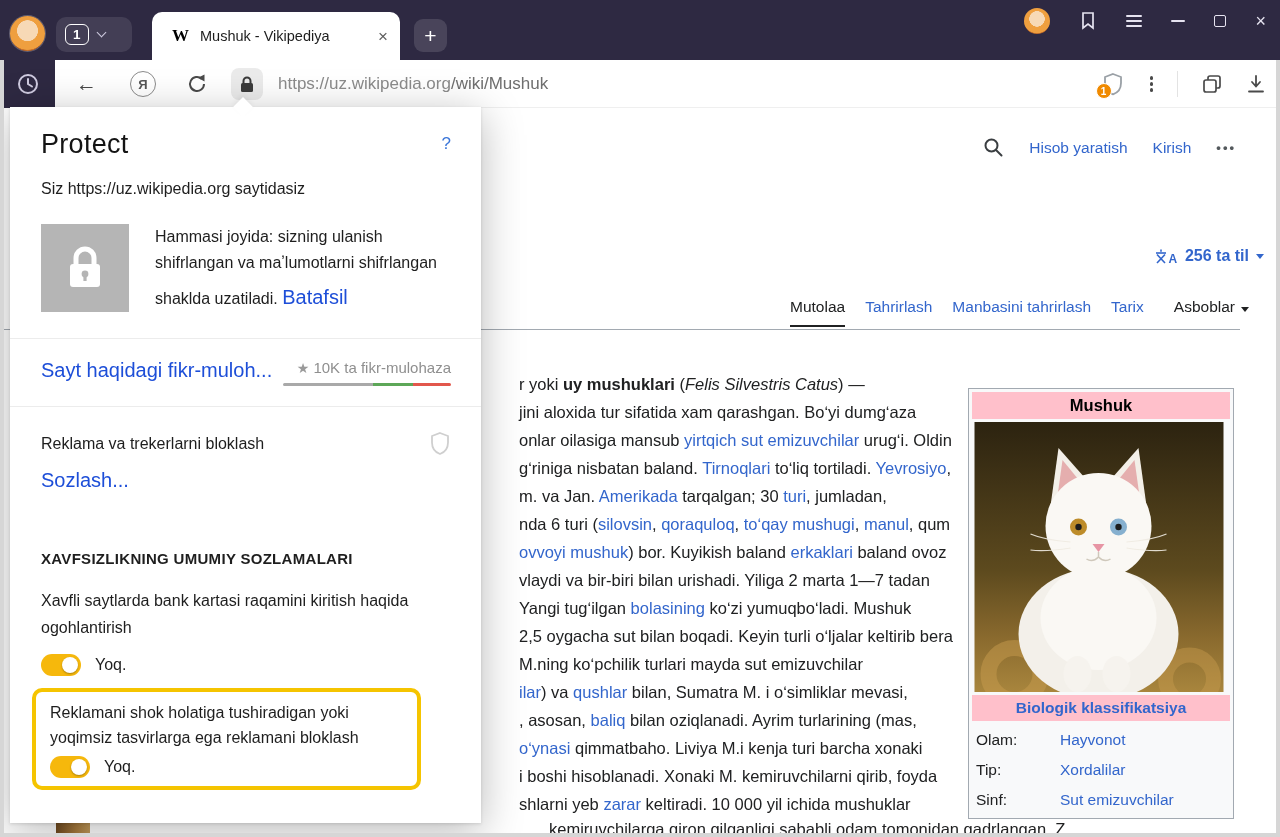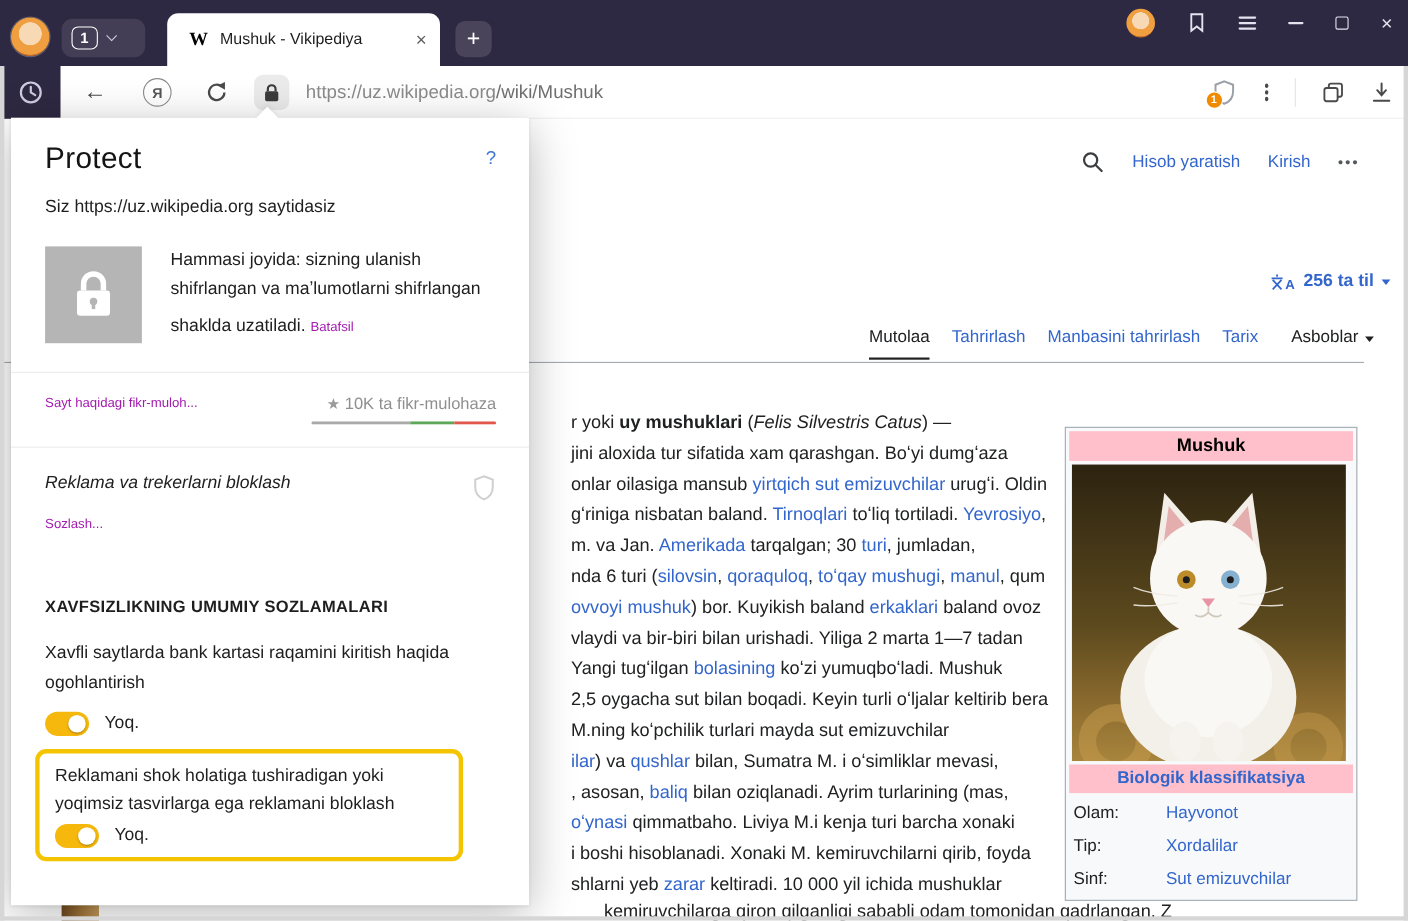--- a/index.html
+++ b/index.html
@@ -101,31 +101,31 @@
   .pp-arrow{position:absolute;top:-7px;left:226px;width:14px;height:14px;background:#fff;
     transform:rotate(45deg);box-shadow:-2px -2px 5px rgba(0,0,0,.05);}
   .pp-inner{padding:22px 30px 0 31px;color:#1e1e1e;}
   .pp-title-row{display:flex;justify-content:space-between;align-items:flex-start;}
   .pp-title{font-size:27px;font-weight:400;color:#141414;letter-spacing:.3px;}
   .pp-help{color:#3b76d9;font-size:17px;margin-top:5px;}
   .pp-site{margin-top:20px;font-size:16px;}
   .pp-status{display:flex;margin-top:26px;}
   .lock-tile{width:88px;height:88px;background:#b5b5b5;flex:none;display:flex;align-items:center;justify-content:center;}
   .pp-status-text{margin-left:26px;width:292px;font-size:16px;line-height:26px;}
-  .pp-link{color:#a21caf;font-size:12px;display:inline-block;}
+  .pp-link{color:#1d4ed8;font-size:20px;display:inline-block;}
   .pp-batafsil{margin-top:8px;}
   .pp-divider{height:1px;background:#ececec;margin:26px -30px 0 -31px;}
   .pp-feedback{display:flex;justify-content:space-between;align-items:flex-start;padding:20px 0;}
   .fb-right{text-align:right;}
   .fb-count{color:#8f8f8f;font-size:15px;}
   .fb-star{color:#9a9a9a;font-size:14px;margin-right:4px;}
   .fb-bar{display:flex;height:3px;width:168px;margin-top:6px;border-radius:2px;overflow:hidden;}
   .fb-bar i{display:block;height:100%;}
   .fb-g1{width:90px;background:#a9a9a9;} .fb-g2{width:40px;background:#5da758;} .fb-g3{width:38px;background:#e2574c;}
-  .pp-adblock{display:flex;justify-content:space-between;padding-top:24px;font-size:16px;font-style:italic;}
+  .pp-adblock{display:flex;justify-content:space-between;align-items:center;padding-top:24px;font-size:16px;}
   .pp-sozlash{margin-top:13px;}
   .pp-section{margin-top:58px;font-size:15px;font-weight:bold;letter-spacing:.3px;}
   .pp-bank{margin-top:20px;font-size:16px;line-height:27px;width:400px;}
   .toggle-row{display:flex;align-items:center;margin-top:13px;gap:14px;}
   .toggle{width:40px;height:22px;border-radius:11px;background:#f6b80c;position:relative;flex:none;}
   .toggle .knob{position:absolute;right:3px;top:3px;width:16px;height:16px;border-radius:50%;background:#fff;
     box-shadow:0 1px 2px rgba(0,0,0,.3);}
   .toggle-label{font-size:16px;}
   .hl-box{margin:12px 0 0 -9px;width:389px;border:4px solid #f5c400;border-radius:10px;padding:8px 14px 8px 14px;}
   .hl-text{font-size:16px;line-height:25px;}

